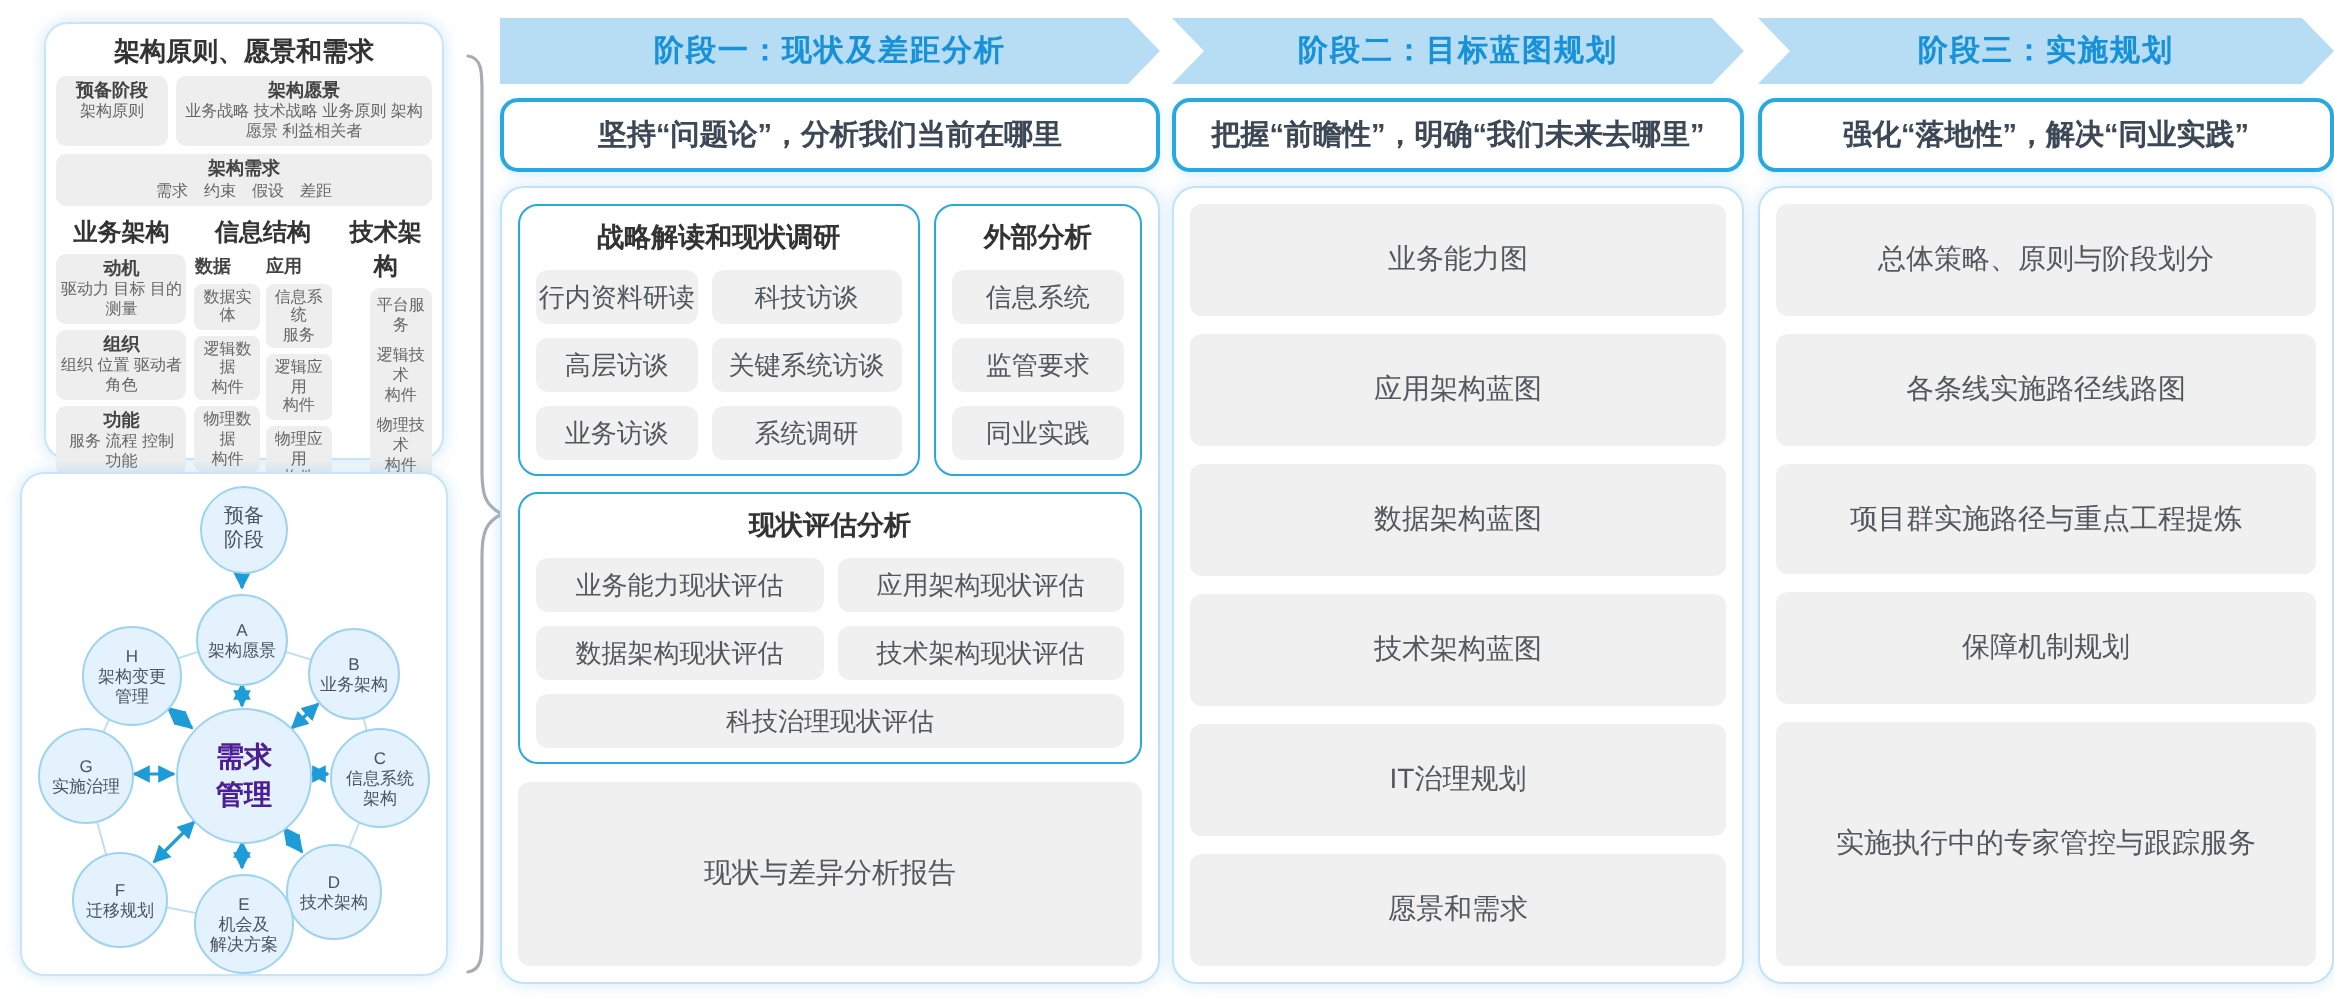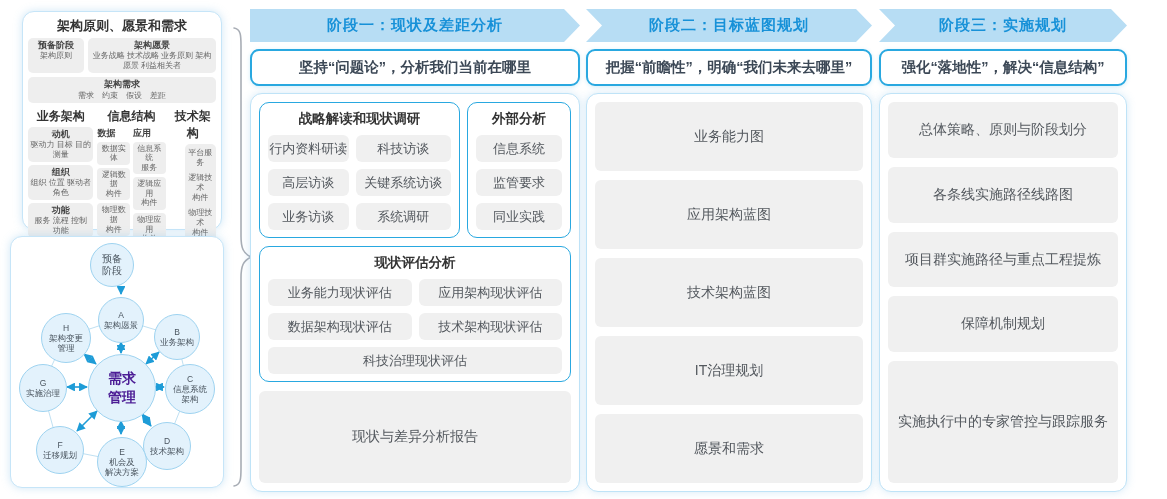--- a/index.html
+++ b/index.html
@@ -29,21 +29,21 @@
           display:flex;align-items:center;justify-content:center;text-align:center;
           color:#4a555f;white-space:pre-line;line-height:1.2;font-size:8.5px;}
   .circle.center{font-size:14px;font-weight:bold;color:#4c1d95;line-height:1.35;}
   .circle.prep{font-size:10px;}
 
   
   .brace{position:absolute;left:226px;top:26px;}
 
   
   .phase{position:absolute;top:0;height:499px;}
-  .p1{left:250px;width:330px;} .p2{left:586px;width:286px;} .p3{left:879px;width:248px;}
+  .p1{left:250px;width:330px;} .p2{left:586px;width:286px;} .p3{left:879px;width:288px;}
   .band{position:absolute;top:9px;left:0;right:0;height:33px;background:#b7ddf4;
         display:flex;align-items:center;justify-content:center;
         font-size:15px;font-weight:bold;color:#1791d8;letter-spacing:1px;
         clip-path:polygon(0 0,calc(100% - 16px) 0,100% 50%,calc(100% - 16px) 100%,0 100%);}
   .band.notch{clip-path:polygon(0 0,calc(100% - 16px) 0,100% 50%,calc(100% - 16px) 100%,0 100%,16px 50%);}
   .subtitle{position:absolute;top:49px;left:0;right:0;height:37px;background:#fff;
             border:2px solid #29a8e0;border-radius:9px;display:flex;align-items:center;
             justify-content:center;font-size:14.5px;font-weight:bold;color:#3c4856;
             box-sizing:border-box;box-shadow:0 1px 4px rgba(41,168,224,.2);}
   .content{position:absolute;top:93px;left:0;right:0;bottom:7px;background:#fff;
@@ -182,21 +182,21 @@
       <line x1="110" y1="116" x2="110" y2="105" stroke="#1e9cd7" stroke-width="1.6" marker-start="url(#ah)" marker-end="url(#ah)"></line>
       <line x1="135" y1="127" x2="148" y2="115" stroke="#1e9cd7" stroke-width="1.6" marker-start="url(#ah)" marker-end="url(#ah)"></line>
       <line x1="144" y1="150" x2="153" y2="150" stroke="#1e9cd7" stroke-width="1.6" marker-start="url(#ah)" marker-end="url(#ah)"></line>
       <line x1="131" y1="177" x2="140" y2="189" stroke="#1e9cd7" stroke-width="1.6" marker-start="url(#ah)" marker-end="url(#ah)"></line>
       <line x1="110" y1="184" x2="110" y2="197" stroke="#1e9cd7" stroke-width="1.6" marker-start="url(#ah)" marker-end="url(#ah)"></line>
       <line x1="86" y1="174" x2="66" y2="194" stroke="#1e9cd7" stroke-width="1.6" marker-start="url(#ah)" marker-end="url(#ah)"></line>
       <line x1="76" y1="150" x2="56" y2="150" stroke="#1e9cd7" stroke-width="1.6" marker-start="url(#ah)" marker-end="url(#ah)"></line>
       <line x1="85" y1="127" x2="73" y2="117" stroke="#1e9cd7" stroke-width="1.6" marker-start="url(#ah)" marker-end="url(#ah)"></line>
     </svg>
 
-    <div class="circle prep" style="left:79px;top:6px;width:42px;height:42px;">预备
+    <div class="circle prep" style="left:89px;top:6px;width:42px;height:42px;">预备
 阶段</div>
     <div class="circle" style="left:87px;top:60px;width:44px;height:44px;">A
 架构愿景</div>
     <div class="circle" style="left:143px;top:77px;width:44px;height:44px;">B
 业务架构</div>
     <div class="circle" style="left:154px;top:127px;width:48px;height:48px;">C
 信息系统
 架构</div>
     <div class="circle" style="left:132px;top:185px;width:46px;height:46px;">D
 技术架构</div>
@@ -257,30 +257,31 @@
     </div>
   </div>
 
   <div class="phase p2">
     <div class="band notch">阶段二：目标蓝图规划</div>
     <div class="subtitle">把握“前瞻性”，明确“我们未来去哪里”</div>
     <div class="content">
       <div class="stackcol">
         <div class="chip">业务能力图</div>
         <div class="chip">应用架构蓝图</div>
+        <div class="chip">数据架构蓝图</div>
         <div class="chip">技术架构蓝图</div>
         <div class="chip">IT治理规划</div>
         <div class="chip">愿景和需求</div>
       </div>
     </div>
   </div>
 
   <div class="phase p3">
     <div class="band notch">阶段三：实施规划</div>
-    <div class="subtitle">强化“落地性”，解决“信息结构”</div>
+    <div class="subtitle">强化“落地性”，解决“同业实践”</div>
     <div class="content">
       <div class="stackcol">
         <div class="chip">总体策略、原则与阶段划分</div>
         <div class="chip">各条线实施路径线路图</div>
         <div class="chip">项目群实施路径与重点工程提炼</div>
         <div class="chip">保障机制规划</div>
         <div class="chip tall">实施执行中的专家管控与跟踪服务</div>
       </div>
     </div>
   </div>

